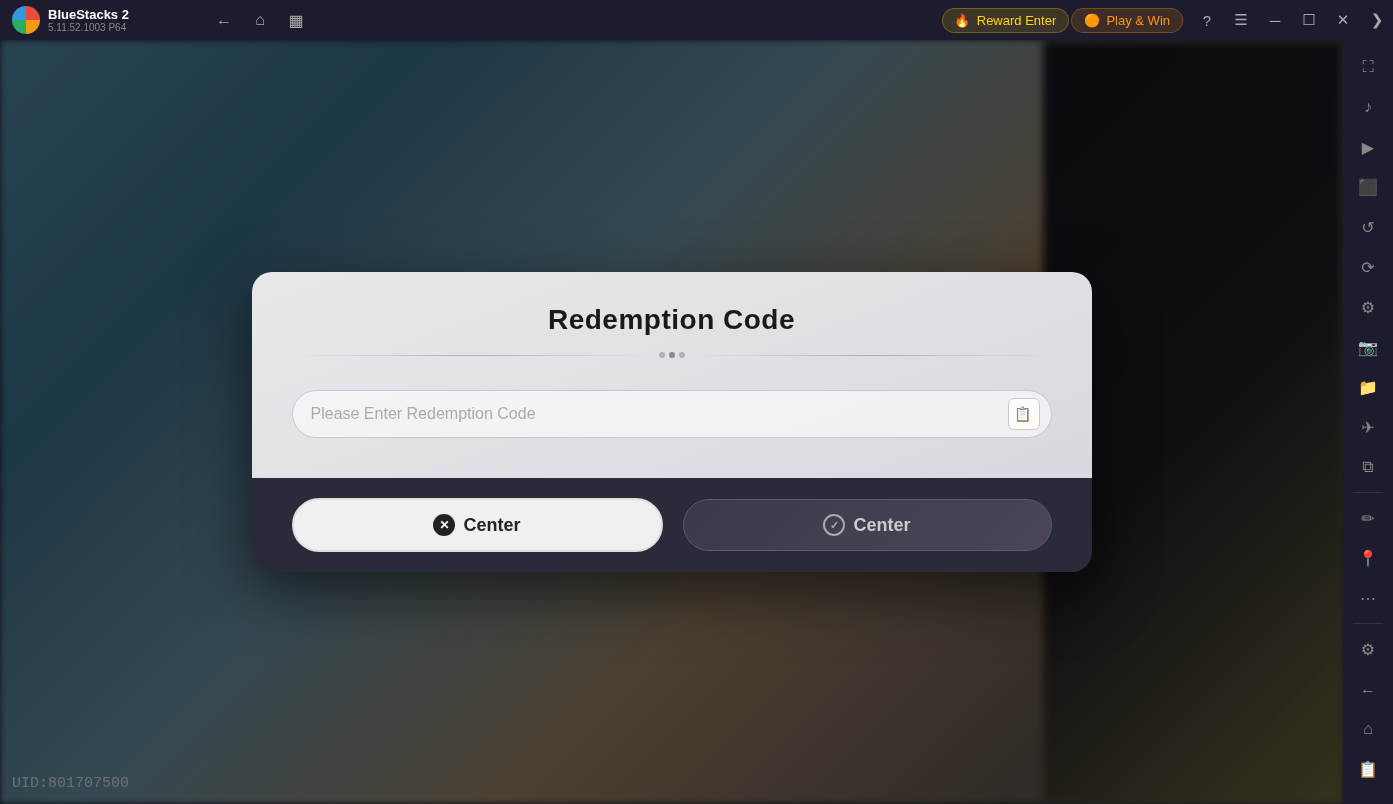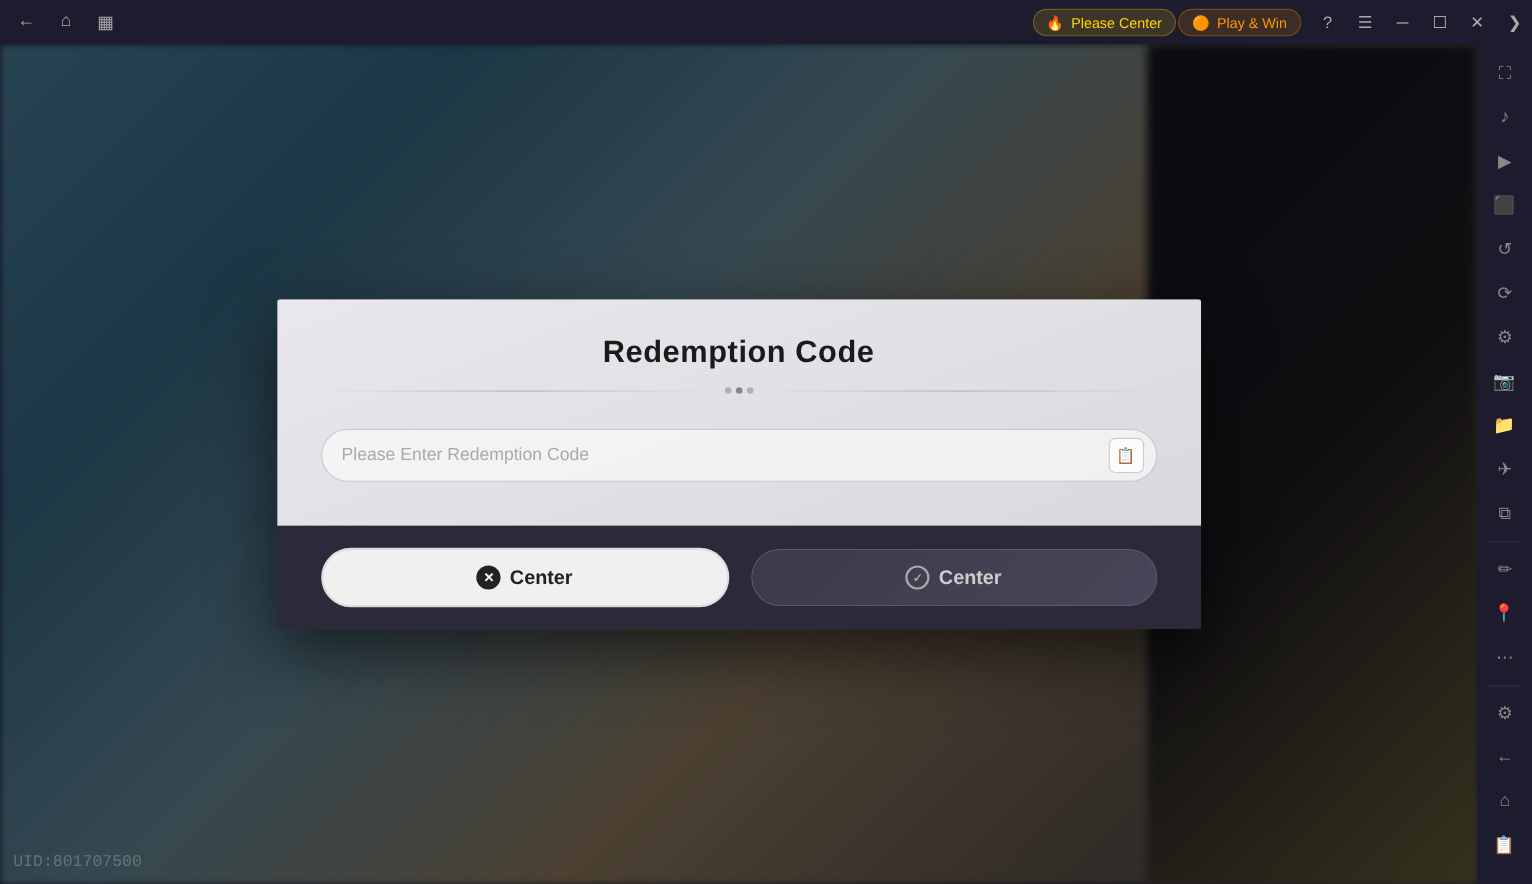--- a/index.html
+++ b/index.html
@@ -201,21 +201,21 @@
       background: rgba(0,0,0,0.45);
       z-index: 200;
       display: flex;
       align-items: center;
       justify-content: center;
     }
 
     
     .modal {
       width: 840px;
-      border-radius: 3px;
+      border-radius: 20px;
       overflow: hidden;
       box-shadow: 0 20px 60px rgba(0,0,0,0.6);
     }
 
     .modal-body {
       background: linear-gradient(160deg, #e8e8ec 0%, #d8d8de 100%);
       padding: 32px 40px 40px;
     }
 
     .modal-title {
@@ -363,33 +363,40 @@
       color: #aaa;
     }
   </style>
 </head>
 <body>
 
 <div class="game-bg"></div>
 <div class="game-bg-right"></div>
 
 <div class="topbar">
+  <div class="topbar-left">
+    <div class="bluestacks-logo"></div>
+    <div>
+      <div class="app-name">BlueStacks 2</div>
+      <div class="app-version">5.11.52.1003  P64</div>
+    </div>
+  </div>
 
   <div class="topbar-nav">
     <div class="nav-icon">←</div>
     <div class="nav-icon">⌂</div>
     <div class="nav-icon">▦</div>
   </div>
 
   <div class="topbar-center"></div>
 
   <div class="topbar-right">
     <div class="topbar-btn reward-btn">
       <span>🔥</span>
-      <span>Please Center</span>
+      <span>Reward Enter</span>
     </div>
     <div class="topbar-btn play-btn">
       <span>🟠</span>
       <span>Play &amp; Win</span>
     </div>
   </div>
 
   <div class="topbar-actions">
     <div class="action-icon">?</div>
     <div class="action-icon">☰</div>

